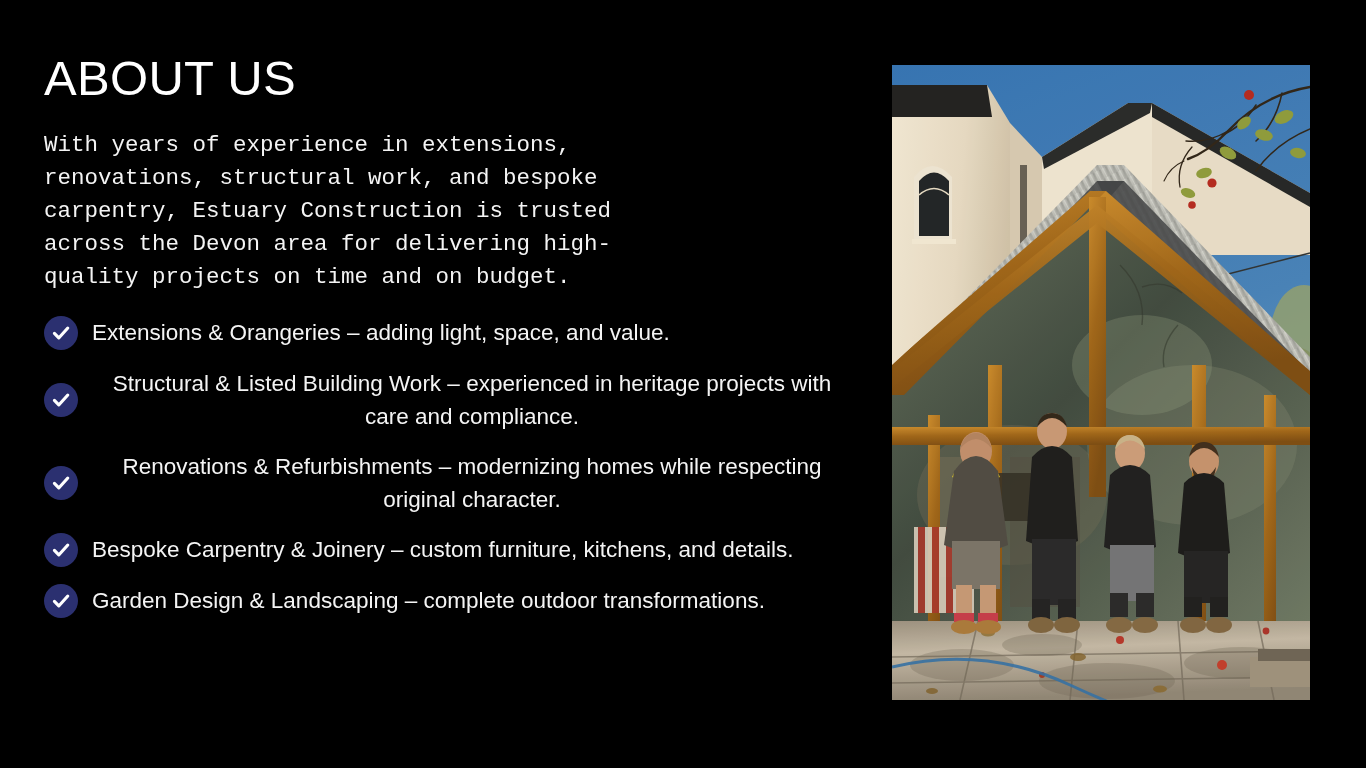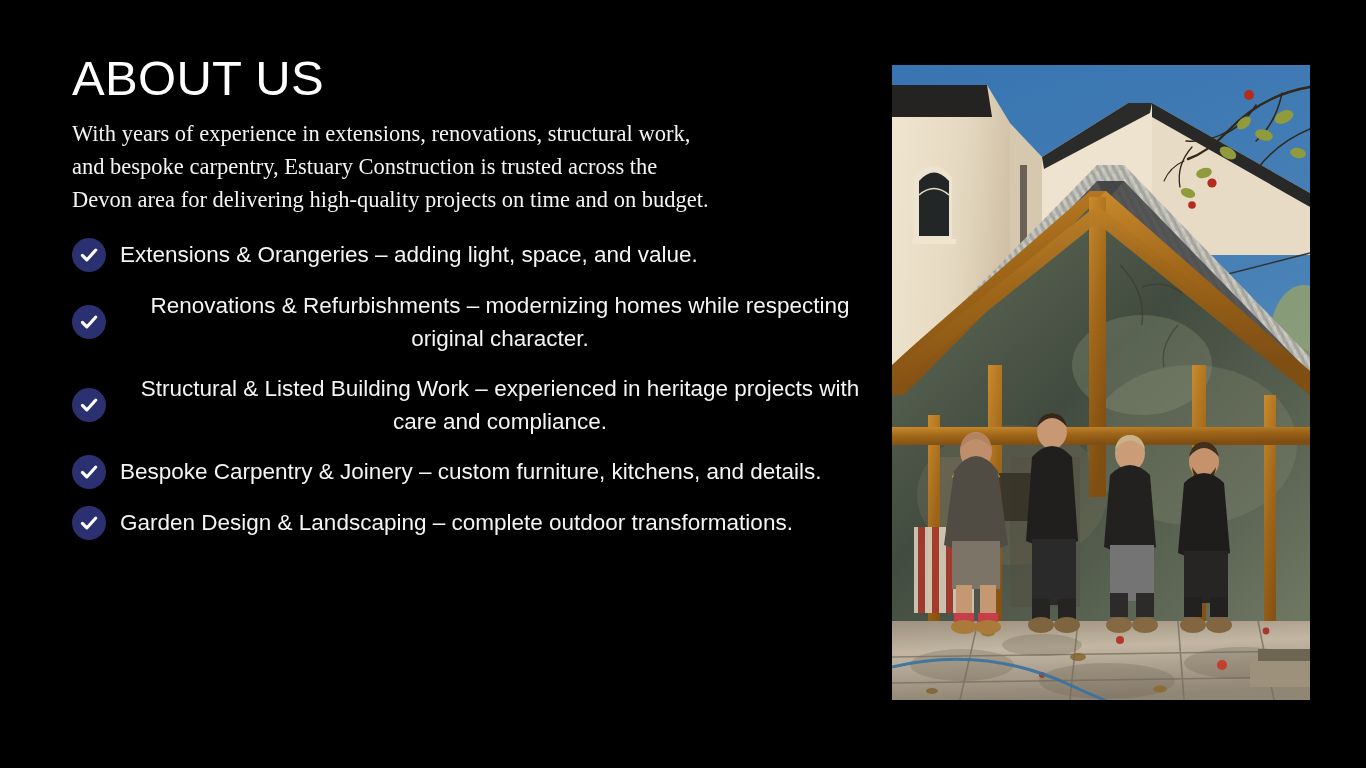--- a/index.html
+++ b/index.html
@@ -20,38 +20,38 @@
   .slide {
     position:relative;
     width:1366px;
     height:768px;
     background:#000000;
   }
 
   
   .content {
     position:absolute;
-    left:72px;
+    left:44px;
     top:52px;
     width:815px;
   }
 
   .section-heading {
     font-family:"Liberation Sans", sans-serif;
     font-weight:300;
     font-size:49px;
     line-height:1.08;
     letter-spacing:0.3px;
     color:#ffffff;
     white-space:nowrap;
   }
 
   .about-body {
-    margin-top:12px;
-    font-family:Liberation Serif, serif;
+    margin-top:24px;
+    font-family:Liberation Mono, monospace;
     font-weight:400;
     font-size:22.5px;
     line-height:33px;
     color:#f4f4f4;
     width:640px;
   }
   .about-body p { margin:0; }
 
   .services-heading {
     margin-top:62px;
@@ -129,30 +129,30 @@
         </span>
         <span class="service-text">Extensions &amp; Orangeries – adding light, space, and value.</span>
       </li>
 
       <li class="service-item">
         <span class="check-badge">
           <svg width="22" height="22" viewBox="0 0 24 24" aria-hidden="true">
             <path d="M4.8 12.4 L9.6 17.4 L19.4 6.6" fill="none" stroke="#ffffff" stroke-width="3.4" stroke-linecap="round" stroke-linejoin="round"></path>
           </svg>
         </span>
-        <span class="service-text">Renovations &amp; Refurbishments – modernizing homes while respecting original character.</span>
+        <span class="service-text">Structural &amp; Listed Building Work – experienced in heritage projects with care and compliance.</span>
       </li>
 
       <li class="service-item">
         <span class="check-badge">
           <svg width="22" height="22" viewBox="0 0 24 24" aria-hidden="true">
             <path d="M4.8 12.4 L9.6 17.4 L19.4 6.6" fill="none" stroke="#ffffff" stroke-width="3.4" stroke-linecap="round" stroke-linejoin="round"></path>
           </svg>
         </span>
-        <span class="service-text">Structural &amp; Listed Building Work – experienced in heritage projects with care and compliance.</span>
+        <span class="service-text">Renovations &amp; Refurbishments – modernizing homes while respecting original character.</span>
       </li>
 
       <li class="service-item">
         <span class="check-badge">
           <svg width="22" height="22" viewBox="0 0 24 24" aria-hidden="true">
             <path d="M4.8 12.4 L9.6 17.4 L19.4 6.6" fill="none" stroke="#ffffff" stroke-width="3.4" stroke-linecap="round" stroke-linejoin="round"></path>
           </svg>
         </span>
         <span class="service-text">Bespoke Carpentry &amp; Joinery – custom furniture, kitchens, and details.</span>
       </li>

